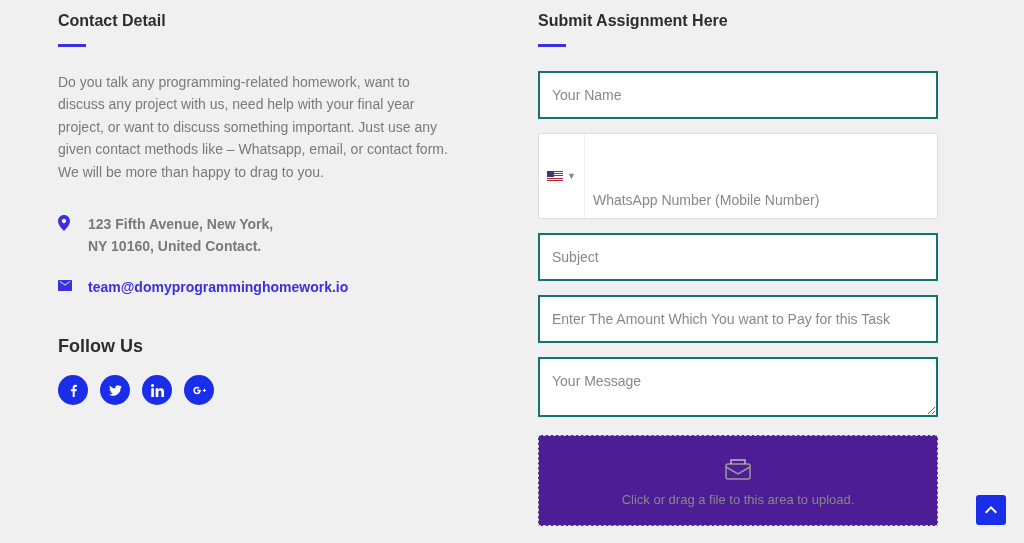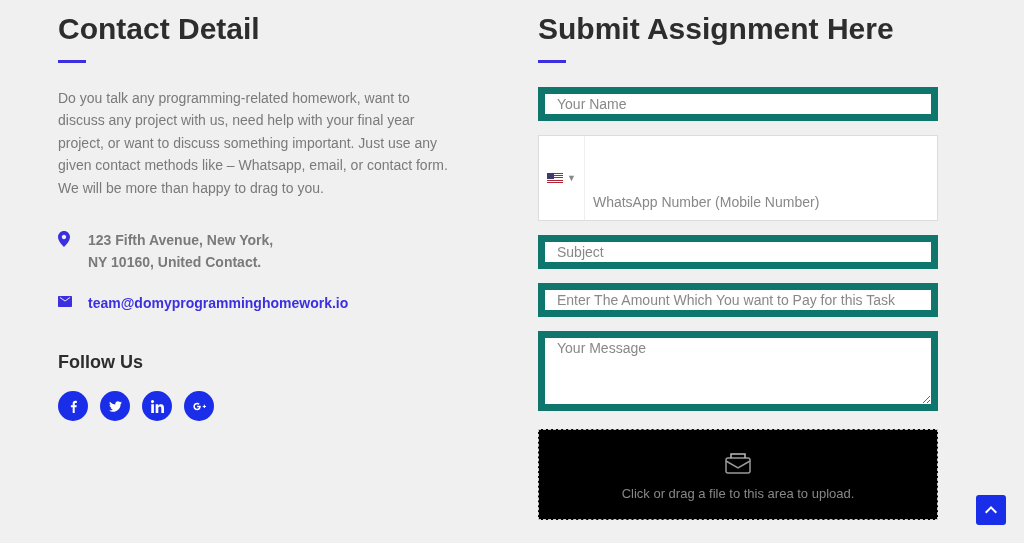--- a/index.html
+++ b/index.html
@@ -14,21 +14,21 @@
   }
   .container {
     display: flex;
     padding: 12px 58px 0 58px;
     gap: 80px;
   }
   .left-col { flex: 1; max-width: 400px; }
   .right-col { flex: 1; max-width: 400px; }
 
   h2.section-title {
-    font-size: 30px;
+    font-size: 16px;
     font-weight: 700;
     color: #2d2d2d;
     margin-bottom: 14px;
   }
   .underline {
     width: 28px;
     height: 3px;
     background: #3b2fe0;
     margin-bottom: 24px;
   }
@@ -73,29 +73,29 @@
     cursor: pointer;
   }
   .social-btn svg { fill: #fff; width: 13px; height: 13px; }
 
   .form-field {
     width: 100%;
     margin-bottom: 14px;
   }
   .form-field input, .form-field textarea {
     width: 100%;
-    border: 7px solid #0f766e;
+    border: 2px solid #0f766e;
     background: #fff;
-    padding: 2px 12px;
+    padding: 14px 12px;
     font-size: 14px;
     color: #333;
     font-family: inherit;
   }
   .form-field input::placeholder, .form-field textarea::placeholder { color: #888; }
-  .form-field textarea { height: 80px; resize: both; }
+  .form-field textarea { height: 60px; resize: both; }
   .phone-field {
     display: flex;
     border: 1px solid #ddd;
     background: #fff;
   }
   .flag-select {
     display: flex;
     align-items: center;
     padding: 0 8px;
     border-right: 1px solid #eee;
@@ -109,21 +109,21 @@
     margin-right: 4px;
   }
   .flag::after {
     content:''; position:absolute; top:0; left:0; width:7px; height:6px; background:#3c3b6e;
   }
   .chev { color:#888; font-size:9px; }
   .phone-field input { border: none; flex: 1; padding: 10px 8px; margin-top: 48px; }
 
   .upload-box {
     border: 1px dashed #ccc;
-    background: #000000;
+    background: #4c1d95;
     text-align: center;
     padding: 22px 10px 18px 10px;
     cursor: pointer;
     margin-bottom: 14px;
   }
   .upload-box .upicon { color: #888; margin-bottom: 8px; }
   .upload-box .uptext { font-size: 13px; color: #888; }
 
   .scroll-top {
     position: absolute;

